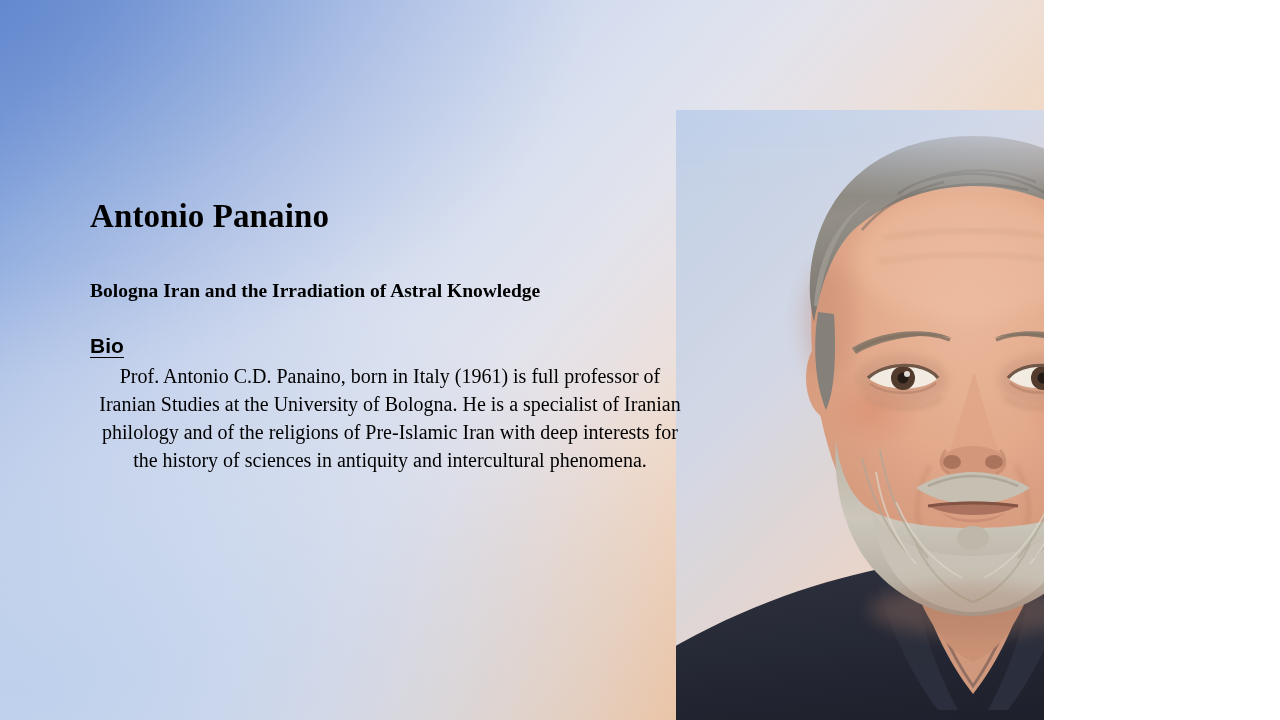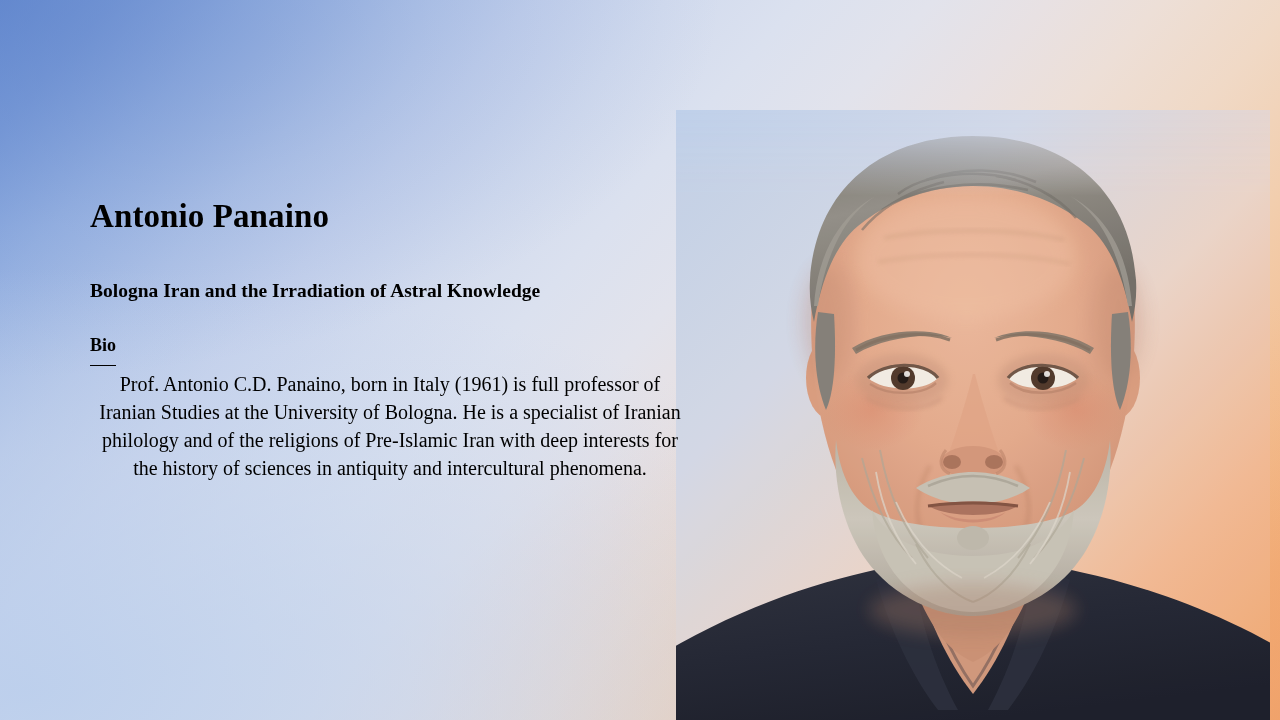--- a/index.html
+++ b/index.html
@@ -9,21 +9,21 @@
   body {
     width: 1280px;
     height: 720px;
     overflow: hidden;
     font-family: "Liberation Serif", serif;
   }
 
   
   #slide {
     position: relative;
-    width: 1280px;
+    width: 1044px;
     height: 720px;
     overflow: hidden;
     background-color: #eab308;
   }
 
   
   .bg-gradient {
     position: absolute;
     inset: 0;
     background:
@@ -75,26 +75,26 @@
     margin-top: 41px;
     font-family: "Liberation Serif", serif;
     font-weight: bold;
     font-size: 19.5px;
     line-height: 26px;
     width: 615px;
   }
   .bio-heading {
     margin-top: 30px;
     display: inline-block;
-    font-family: Liberation Serif, serif;
+    font-family: Liberation Sans, sans-serif;
     font-weight: bold;
-    font-size: 18px;
+    font-size: 21px;
     line-height: 23px;
     border-bottom: 1.6px solid #000;
-    padding-bottom: 8px;
+    padding-bottom: 0px;
   }
   .bio-body {
     margin-top: 4px;
     font-family: "Liberation Serif", serif;
     font-weight: normal;
     font-size: 20px;
     line-height: 28px;
     width: 600px;
     text-align: center;
   }

